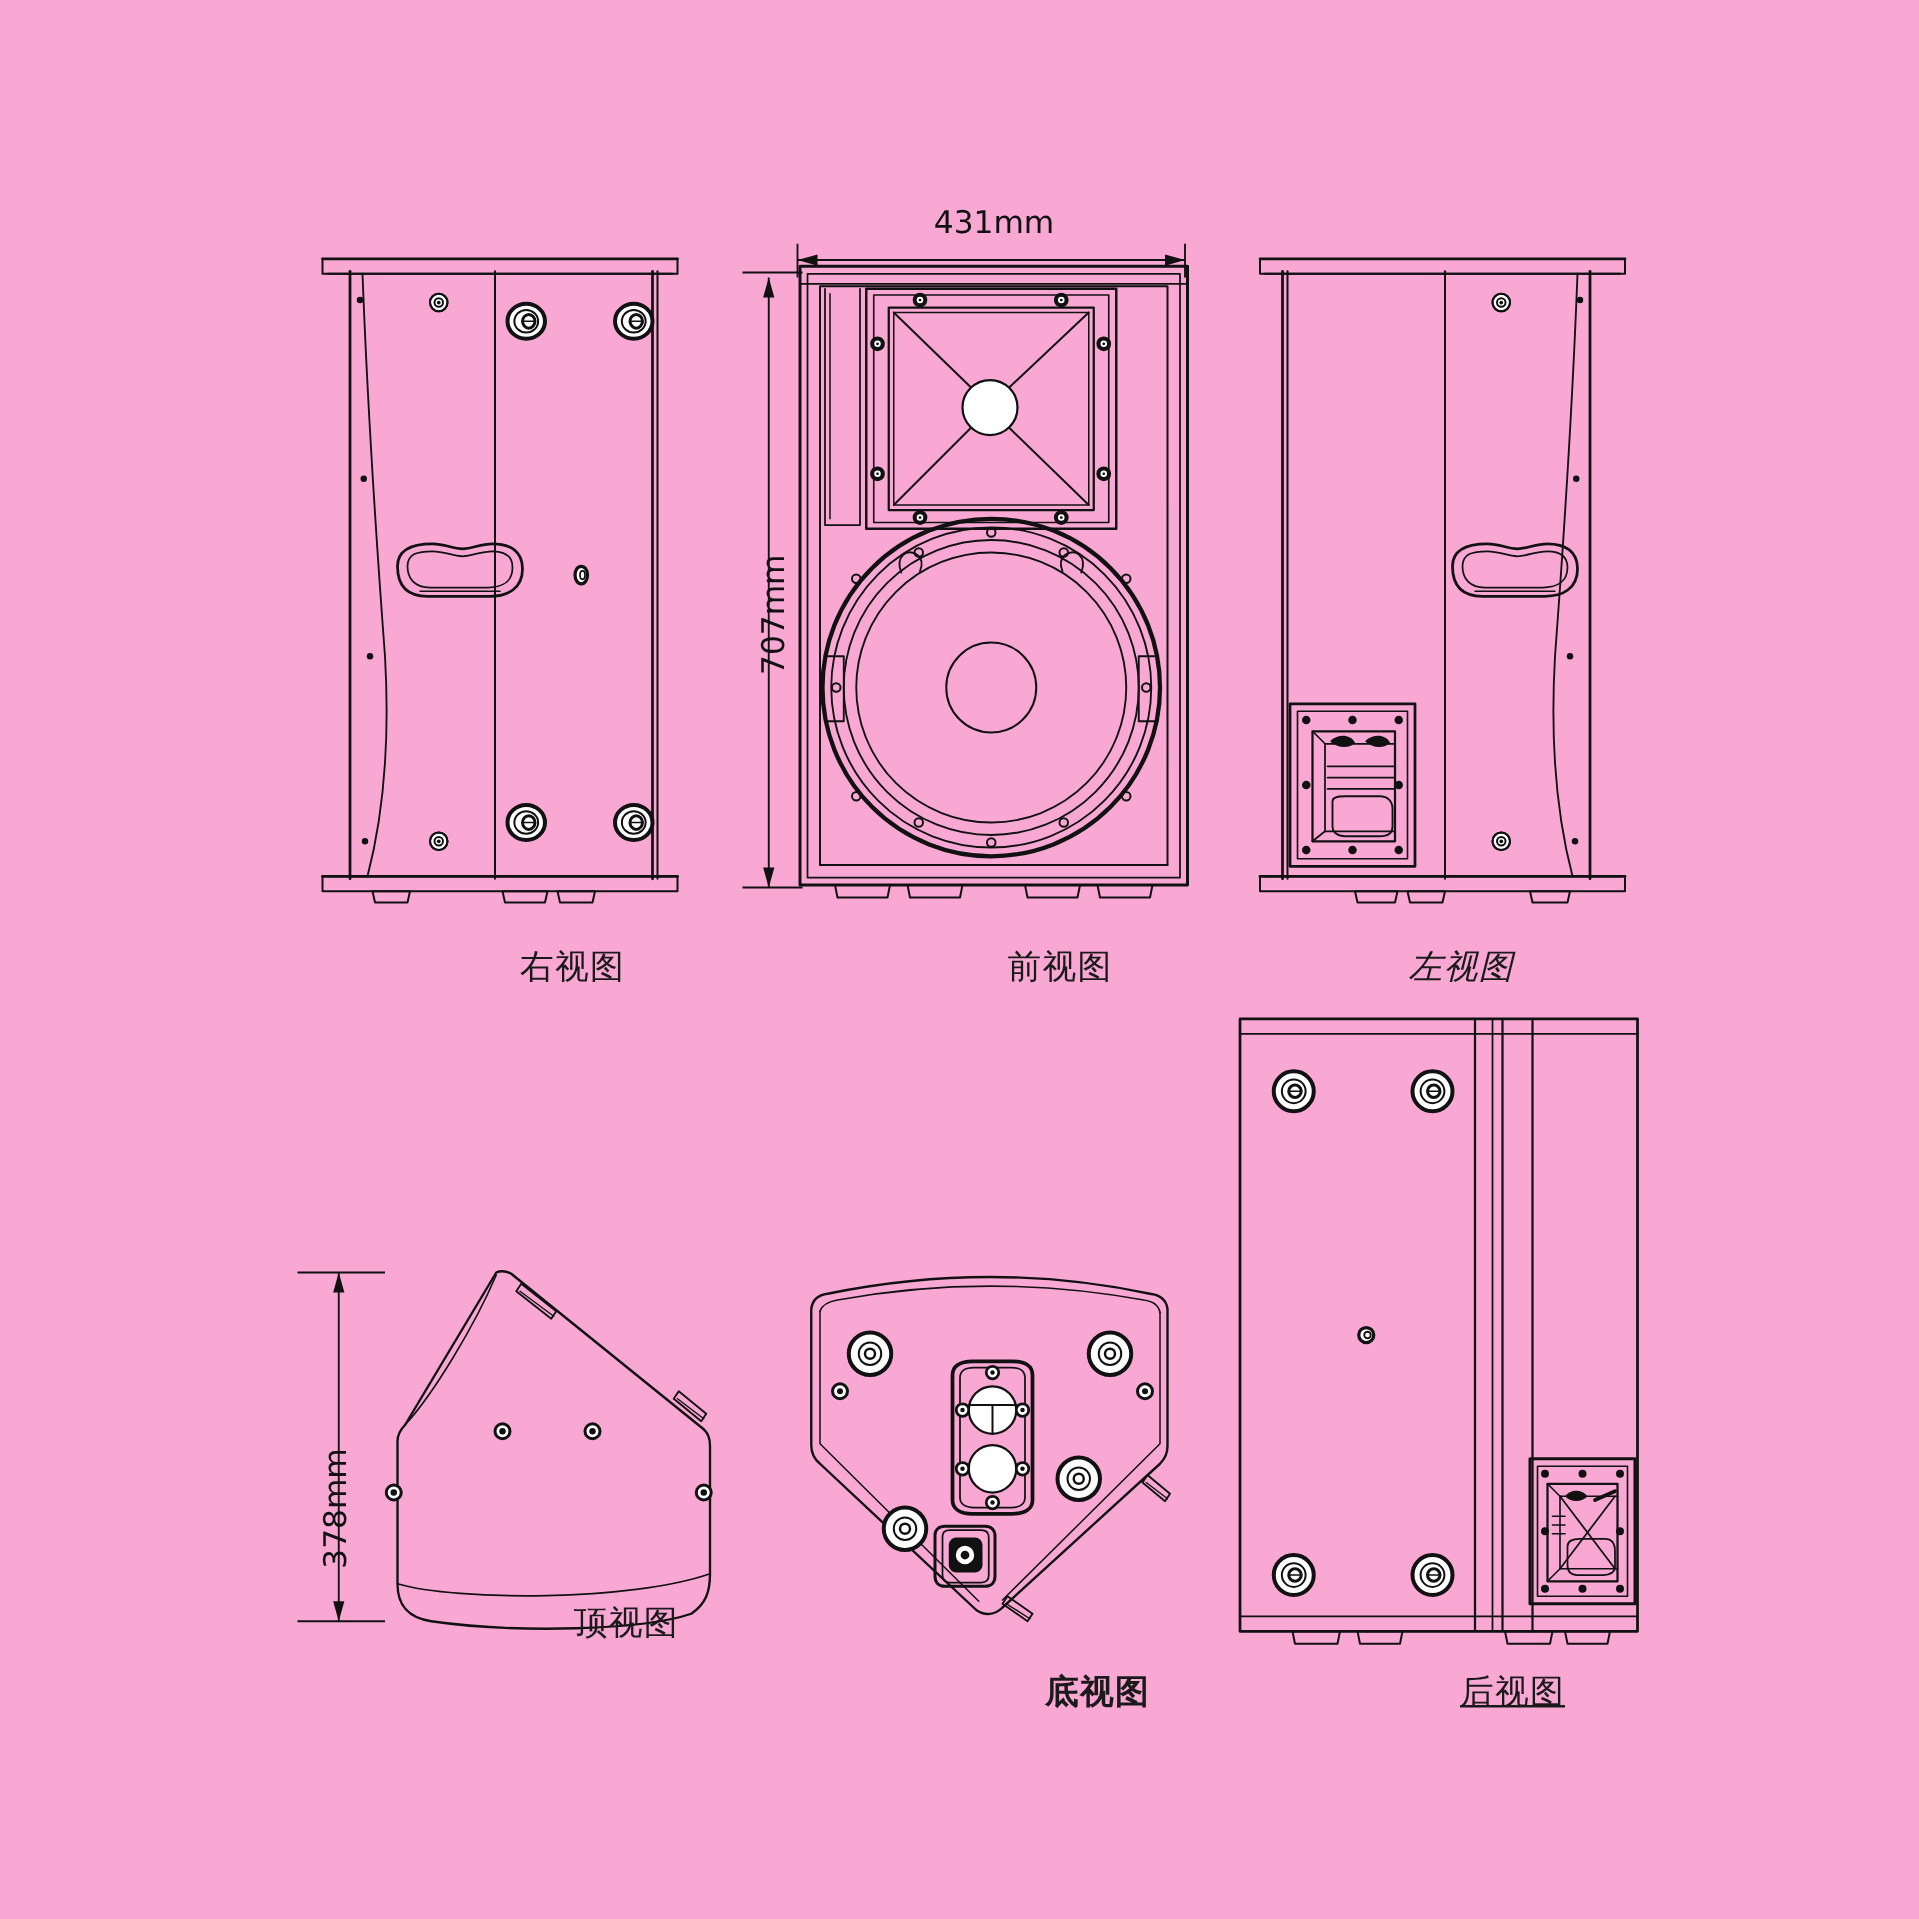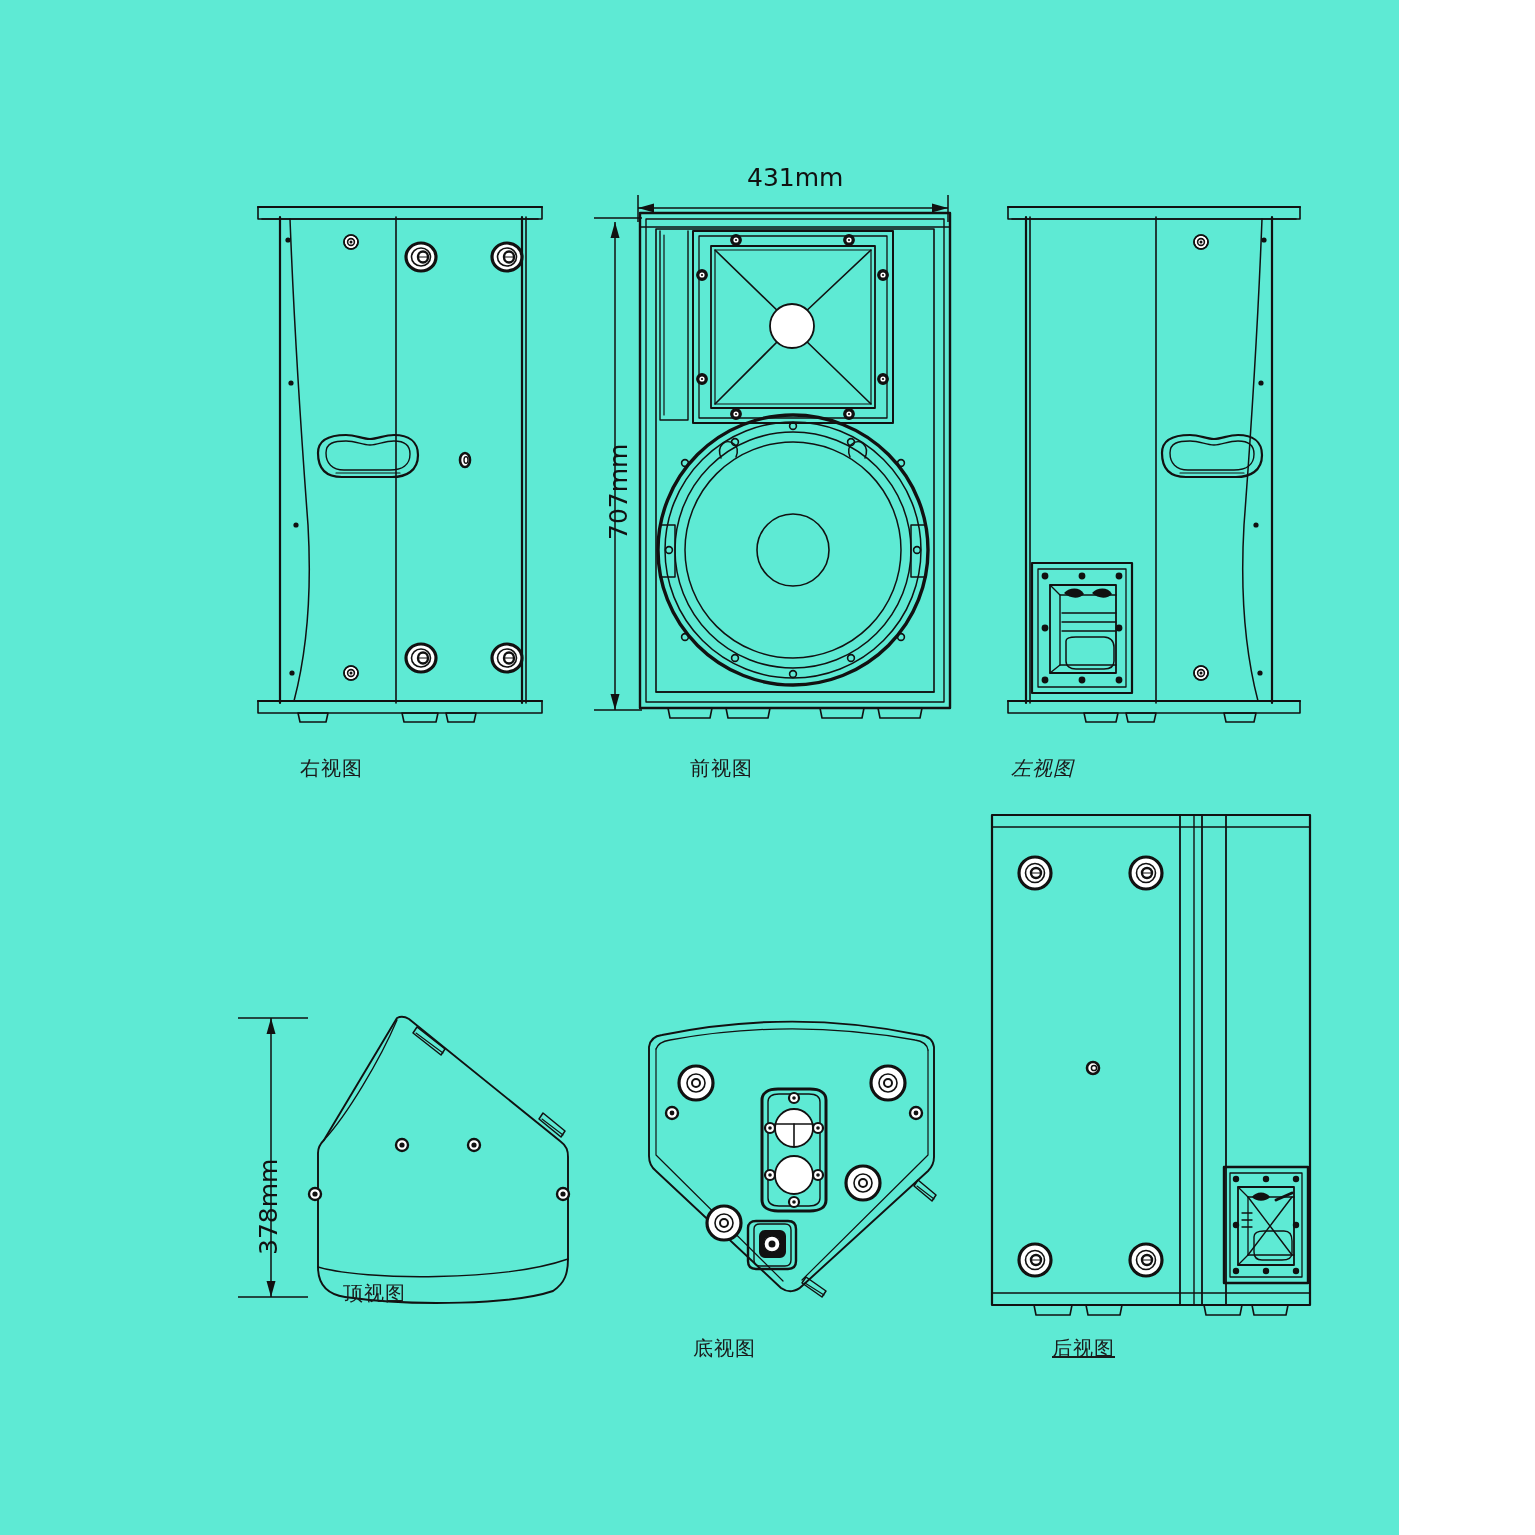--- a/index.html
+++ b/index.html
@@ -1,20 +1,20 @@
 <!DOCTYPE html>
 <html><head>
 <meta charset="utf-8">
 <style>
   html,body{margin:0;padding:0;background:#ffffff;}
   body{width:1535px;height:1535px;font-family:"Liberation Sans","DejaVu Sans",sans-serif;}
-  #sheet{position:relative;width:1399px;height:1535px;overflow:hidden;background:#5eead4;}
+  #sheet{position:relative;width:1535px;height:1535px;overflow:hidden;background:#f9a8d4;}
   svg{display:block;}
   .vlabel{
-    position:absolute;text-align:left;font-size:20px;color:#1a1a1a;
+    position:absolute;text-align:right;font-size:27px;color:#1a1a1a;
     letter-spacing:1px;white-space:nowrap;font-family:"DejaVu Sans","Liberation Sans",sans-serif;
   }
   .dimtext{
     position:absolute;font-size:25px;color:#111111;white-space:nowrap;
     font-family:"DejaVu Sans","Liberation Sans",sans-serif;letter-spacing:0px;
   }
   .dimtext.rot{transform-origin:left top;transform:rotate(-90deg);}
 </style>
 </head>
 <body>
@@ -560,17 +560,17 @@
   <div class="dimtext rot" style="left:254px;top:1255px;">378mm</div>
 
   <div class="vlabel" style="left:300px;top:755px;width:200px;">右视图</div>
 
   <div class="vlabel" style="left:690px;top:755px;width:200px;">前视图</div>
 
   <div class="vlabel" style="left:1011px;top:755px;width:200px;font-style:italic;">左视图</div>
 
   <div class="vlabel" style="left:343px;top:1280px;width:200px;">顶视图</div>
 
-  <div class="vlabel" style="left:693px;top:1335px;width:200px;">底视图</div>
+  <div class="vlabel" style="left:720px;top:1335px;width:200px;font-weight:bold;">底视图</div>
 
   <div class="vlabel" style="left:1052px;top:1335px;width:200px;text-decoration:underline;">后视图</div>
 
 </div>
 
 </body></html>

